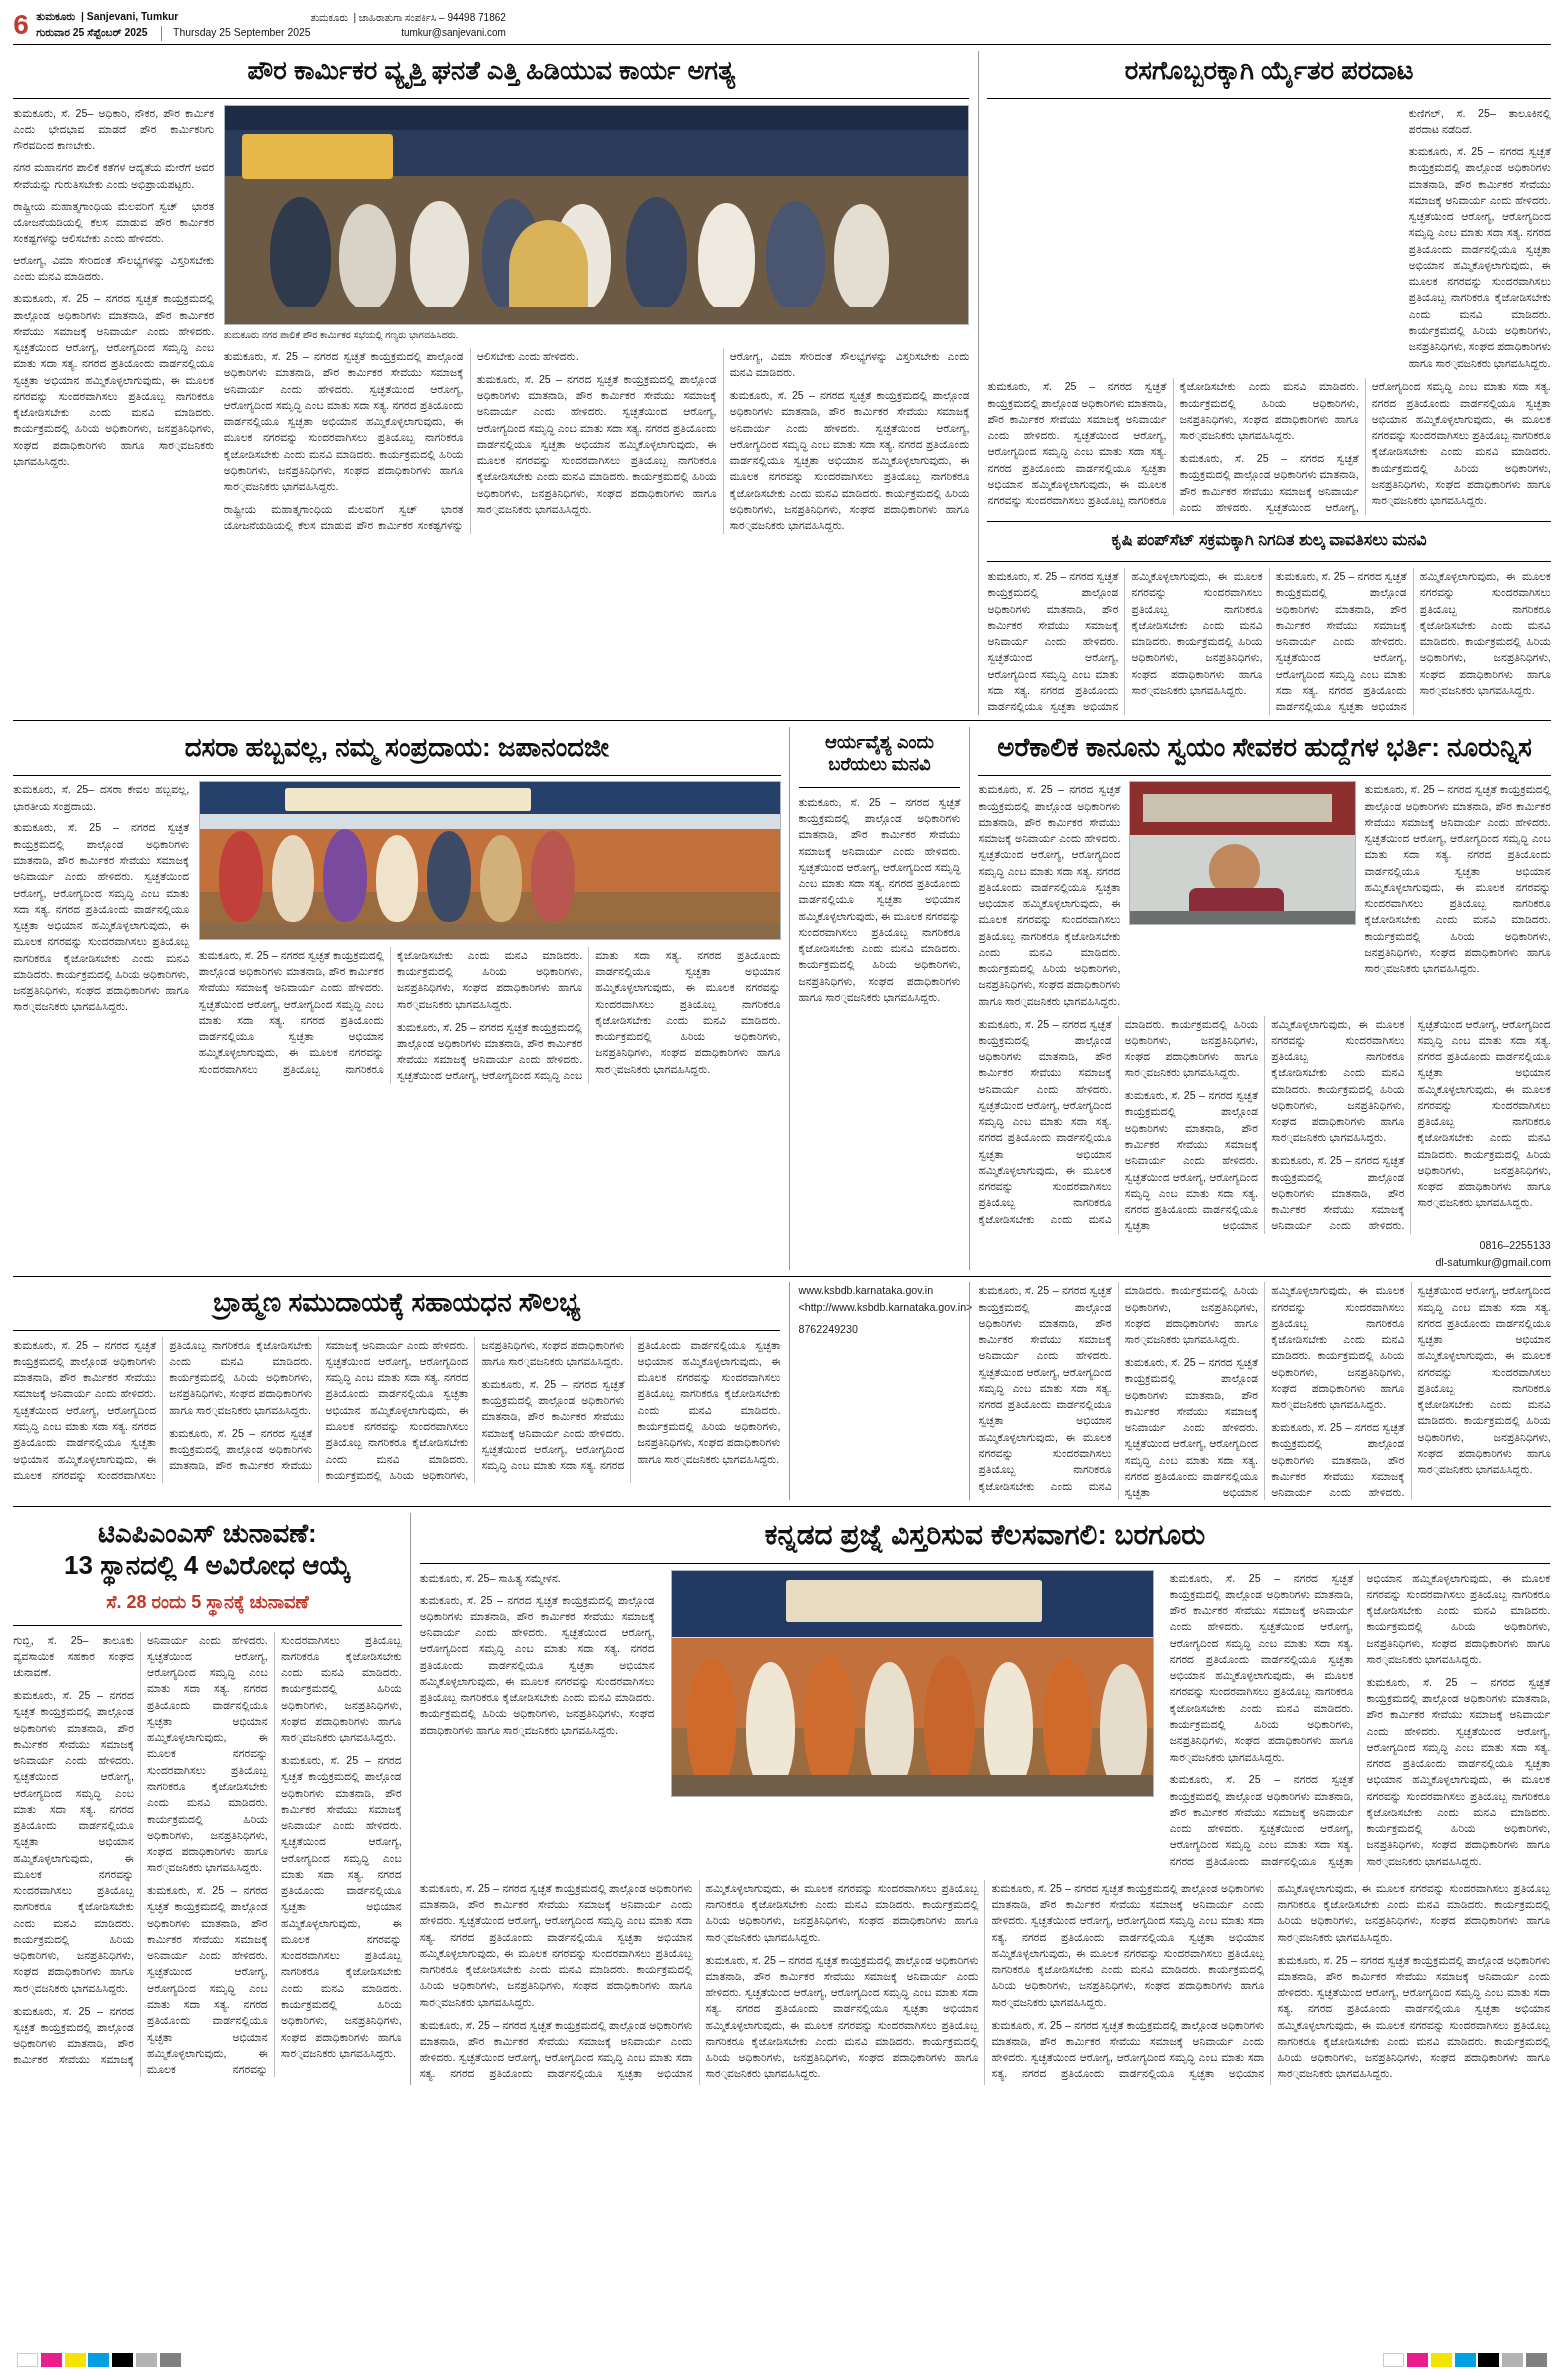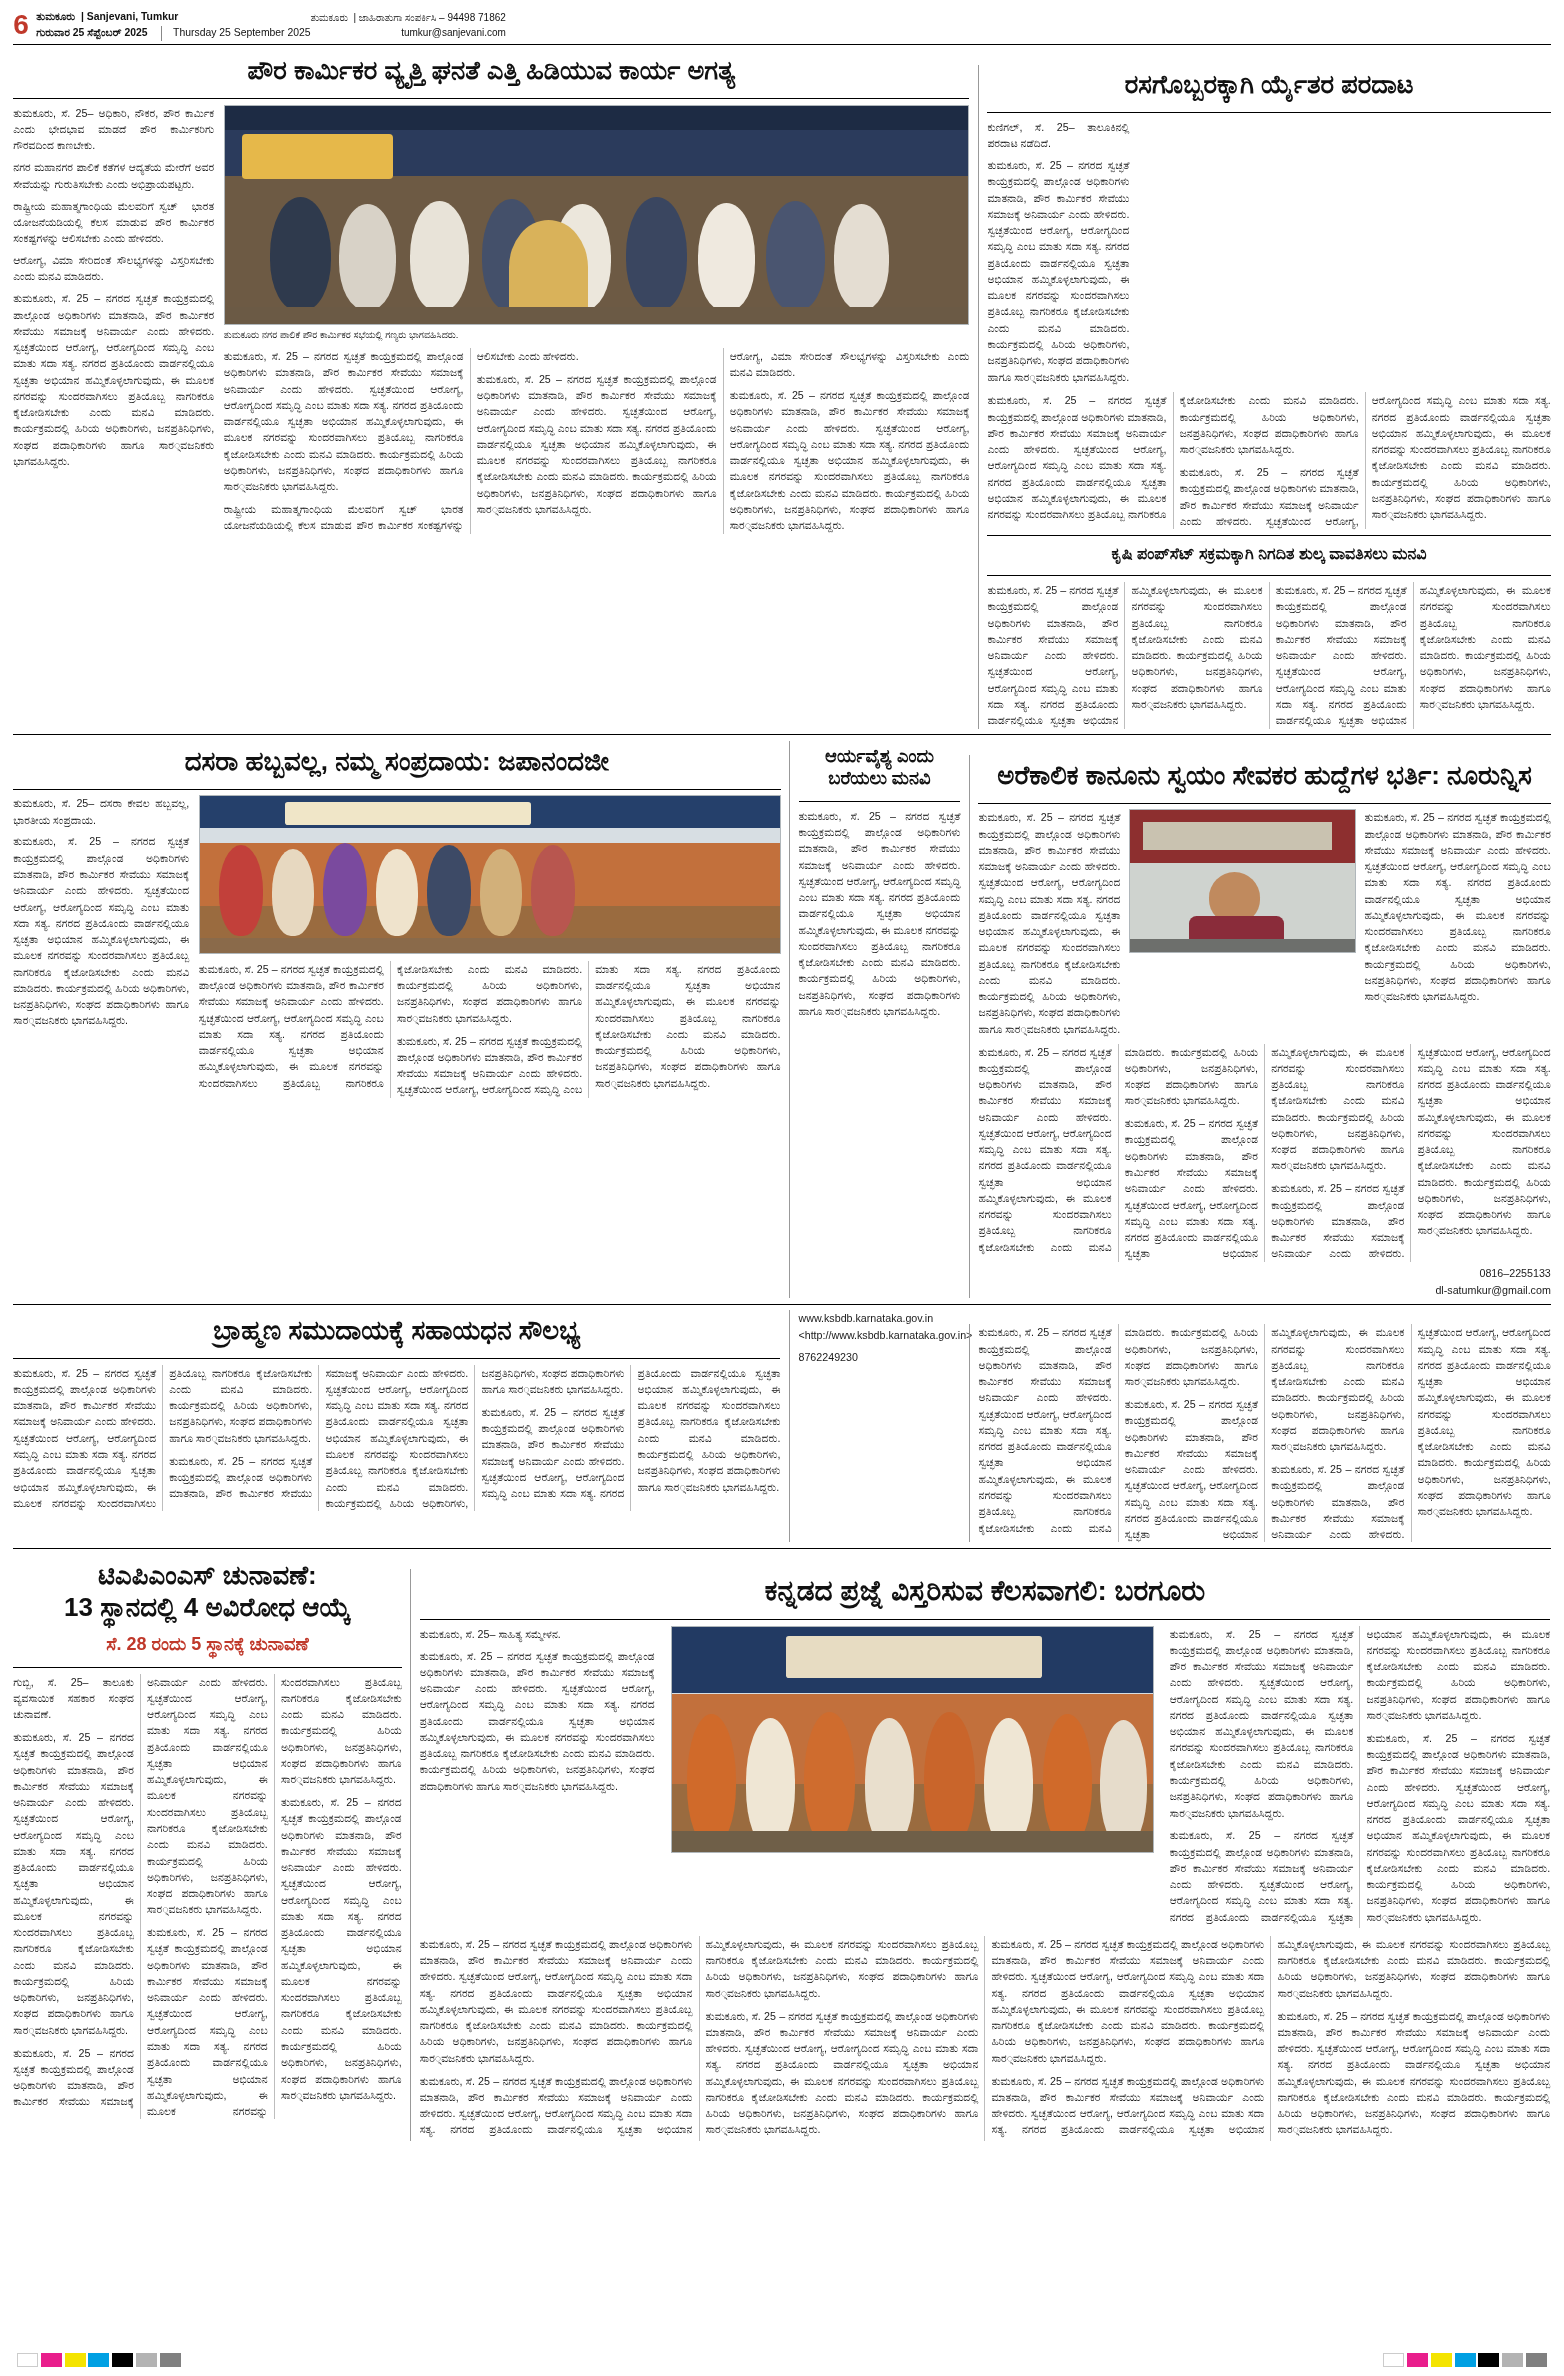--- a/index.html
+++ b/index.html
@@ -53,21 +53,21 @@
     background:#cfd6da; position:relative; overflow:hidden;
     border:0.9px solid #b0b7bb;
   }
   .photo .ph-inner { position:absolute; inset:0; }
   .cap { font-size:9.5px; line-height:1.45; text-align:justify; padding-top:2.8px; }
 
   
   .section { display:flex; }
   .section > .col { padding:0 8.5px; }
   .section > .col:first-child { padding-left:0; }
-  .section > .col:last-child { padding-right:0;margin-top:14px; }
+  .section > .col:last-child { padding-right:0; }
 
   .sub-head { font-size:16px; font-weight:bold; text-align:center; line-height:1.3; padding:2.8px 0 4.7px;}
 
   
   .colorbar { position:absolute; bottom:9.5px; display:flex; gap:2.8px; }
   .colorbar span { width:21px; height:13.2px; display:block; }
   .colorbar.left { left:17px; }
   .colorbar.right { right:17px; }
 
   
@@ -143,21 +143,21 @@
             <p>ತುಮಕೂರು, ಸೆ. 25 – ನಗರದ ಸ್ವಚ್ಛತೆ ಕಾಯ್ರಕ್ರಮದಲ್ಲಿ ಪಾಲ್ಗೊಂಡ ಅಧಿಕಾರಿಗಳು ಮಾತನಾಡಿ, ಪೌರ ಕಾರ್ಮಿಕರ ಸೇವೆಯು ಸಮಾಜಕ್ಕೆ ಅನಿವಾರ್ಯ ಎಂದು ಹೇಳಿದರು. ಸ್ವಚ್ಛತೆಯಿಂದ ಆರೋಗ್ಯ, ಆರೋಗ್ಯದಿಂದ ಸಮೃದ್ಧಿ ಎಂಬ ಮಾತು ಸದಾ ಸತ್ಯ. ನಗರದ ಪ್ರತಿಯೊಂದು ವಾರ್ಡನಲ್ಲಿಯೂ ಸ್ವಚ್ಛತಾ ಅಭಿಯಾನ ಹಮ್ಮಿಕೊಳ್ಳಲಾಗುವುದು, ಈ ಮೂಲಕ ನಗರವನ್ನು ಸುಂದರವಾಗಿಸಲು ಪ್ರತಿಯೊಬ್ಬ ನಾಗರಿಕರೂ ಕೈಜೋಡಿಸಬೇಕು ಎಂದು ಮನವಿ ಮಾಡಿದರು. ಕಾರ್ಯಕ್ರಮದಲ್ಲಿ ಹಿರಿಯ ಅಧಿಕಾರಿಗಳು, ಜನಪ್ರತಿನಿಧಿಗಳು, ಸಂಘದ ಪದಾಧಿಕಾರಿಗಳು ಹಾಗೂ ಸಾರ्ವಜನಿಕರು ಭಾಗವಹಿಸಿದ್ದರು.</p>
           </div>
         </div>
       </div>
     </div>
 
     <div class="col vr" style="width:573px;">
       <div class="headline">ರಸಗೊಬ್ಬರಕ್ಕಾಗಿ ರ್ಯೈತರ ಪರದಾಟ</div>
       <div class="rule-h"></div>
 
-      <div style="display:flex; gap:8.5px;">
+      <div style="display:flex; gap:8.5px;justify-content:flex-end;">
         <div style="width:142px;">
           <div class="body-txt">ಕುಣಿಗಲ್, ಸೆ. 25– ತಾಲೂಕಿನಲ್ಲಿ ಪರದಾಟ ನಡೆದಿದೆ.</div>
           <div class="body-txt" style="margin-top:5.7px;">ತುಮಕೂರು, ಸೆ. 25 – ನಗರದ ಸ್ವಚ್ಛತೆ ಕಾಯ್ರಕ್ರಮದಲ್ಲಿ ಪಾಲ್ಗೊಂಡ ಅಧಿಕಾರಿಗಳು ಮಾತನಾಡಿ, ಪೌರ ಕಾರ್ಮಿಕರ ಸೇವೆಯು ಸಮಾಜಕ್ಕೆ ಅನಿವಾರ್ಯ ಎಂದು ಹೇಳಿದರು. ಸ್ವಚ್ಛತೆಯಿಂದ ಆರೋಗ್ಯ, ಆರೋಗ್ಯದಿಂದ ಸಮೃದ್ಧಿ ಎಂಬ ಮಾತು ಸದಾ ಸತ್ಯ. ನಗರದ ಪ್ರತಿಯೊಂದು ವಾರ್ಡನಲ್ಲಿಯೂ ಸ್ವಚ್ಛತಾ ಅಭಿಯಾನ ಹಮ್ಮಿಕೊಳ್ಳಲಾಗುವುದು, ಈ ಮೂಲಕ ನಗರವನ್ನು ಸುಂದರವಾಗಿಸಲು ಪ್ರತಿಯೊಬ್ಬ ನಾಗರಿಕರೂ ಕೈಜೋಡಿಸಬೇಕು ಎಂದು ಮನವಿ ಮಾಡಿದರು. ಕಾರ್ಯಕ್ರಮದಲ್ಲಿ ಹಿರಿಯ ಅಧಿಕಾರಿಗಳು, ಜನಪ್ರತಿನಿಧಿಗಳು, ಸಂಘದ ಪದಾಧಿಕಾರಿಗಳು ಹಾಗೂ ಸಾರ्ವಜನಿಕರು ಭಾಗವಹಿಸಿದ್ದರು.</div>
         </div>
       </div>
 
       <div class="cols body-txt" style="column-count:3; margin-top:7.6px;">
         <p>ತುಮಕೂರು, ಸೆ. 25 – ನಗರದ ಸ್ವಚ್ಛತೆ ಕಾಯ್ರಕ್ರಮದಲ್ಲಿ ಪಾಲ್ಗೊಂಡ ಅಧಿಕಾರಿಗಳು ಮಾತನಾಡಿ, ಪೌರ ಕಾರ್ಮಿಕರ ಸೇವೆಯು ಸಮಾಜಕ್ಕೆ ಅನಿವಾರ್ಯ ಎಂದು ಹೇಳಿದರು. ಸ್ವಚ್ಛತೆಯಿಂದ ಆರೋಗ್ಯ, ಆರೋಗ್ಯದಿಂದ ಸಮೃದ್ಧಿ ಎಂಬ ಮಾತು ಸದಾ ಸತ್ಯ. ನಗರದ ಪ್ರತಿಯೊಂದು ವಾರ್ಡನಲ್ಲಿಯೂ ಸ್ವಚ್ಛತಾ ಅಭಿಯಾನ ಹಮ್ಮಿಕೊಳ್ಳಲಾಗುವುದು, ಈ ಮೂಲಕ ನಗರವನ್ನು ಸುಂದರವಾಗಿಸಲು ಪ್ರತಿಯೊಬ್ಬ ನಾಗರಿಕರೂ ಕೈಜೋಡಿಸಬೇಕು ಎಂದು ಮನವಿ ಮಾಡಿದರು. ಕಾರ್ಯಕ್ರಮದಲ್ಲಿ ಹಿರಿಯ ಅಧಿಕಾರಿಗಳು, ಜನಪ್ರತಿನಿಧಿಗಳು, ಸಂಘದ ಪದಾಧಿಕಾರಿಗಳು ಹಾಗೂ ಸಾರ्ವಜನಿಕರು ಭಾಗವಹಿಸಿದ್ದರು.</p>
         <p>ತುಮಕೂರು, ಸೆ. 25 – ನಗರದ ಸ್ವಚ್ಛತೆ ಕಾಯ್ರಕ್ರಮದಲ್ಲಿ ಪಾಲ್ಗೊಂಡ ಅಧಿಕಾರಿಗಳು ಮಾತನಾಡಿ, ಪೌರ ಕಾರ್ಮಿಕರ ಸೇವೆಯು ಸಮಾಜಕ್ಕೆ ಅನಿವಾರ್ಯ ಎಂದು ಹೇಳಿದರು. ಸ್ವಚ್ಛತೆಯಿಂದ ಆರೋಗ್ಯ, ಆರೋಗ್ಯದಿಂದ ಸಮೃದ್ಧಿ ಎಂಬ ಮಾತು ಸದಾ ಸತ್ಯ. ನಗರದ ಪ್ರತಿಯೊಂದು ವಾರ್ಡನಲ್ಲಿಯೂ ಸ್ವಚ್ಛತಾ ಅಭಿಯಾನ ಹಮ್ಮಿಕೊಳ್ಳಲಾಗುವುದು, ಈ ಮೂಲಕ ನಗರವನ್ನು ಸುಂದರವಾಗಿಸಲು ಪ್ರತಿಯೊಬ್ಬ ನಾಗರಿಕರೂ ಕೈಜೋಡಿಸಬೇಕು ಎಂದು ಮನವಿ ಮಾಡಿದರು. ಕಾರ್ಯಕ್ರಮದಲ್ಲಿ ಹಿರಿಯ ಅಧಿಕಾರಿಗಳು, ಜನಪ್ರತಿನಿಧಿಗಳು, ಸಂಘದ ಪದಾಧಿಕಾರಿಗಳು ಹಾಗೂ ಸಾರ्ವಜನಿಕರು ಭಾಗವಹಿಸಿದ್ದರು.</p>
       </div>

